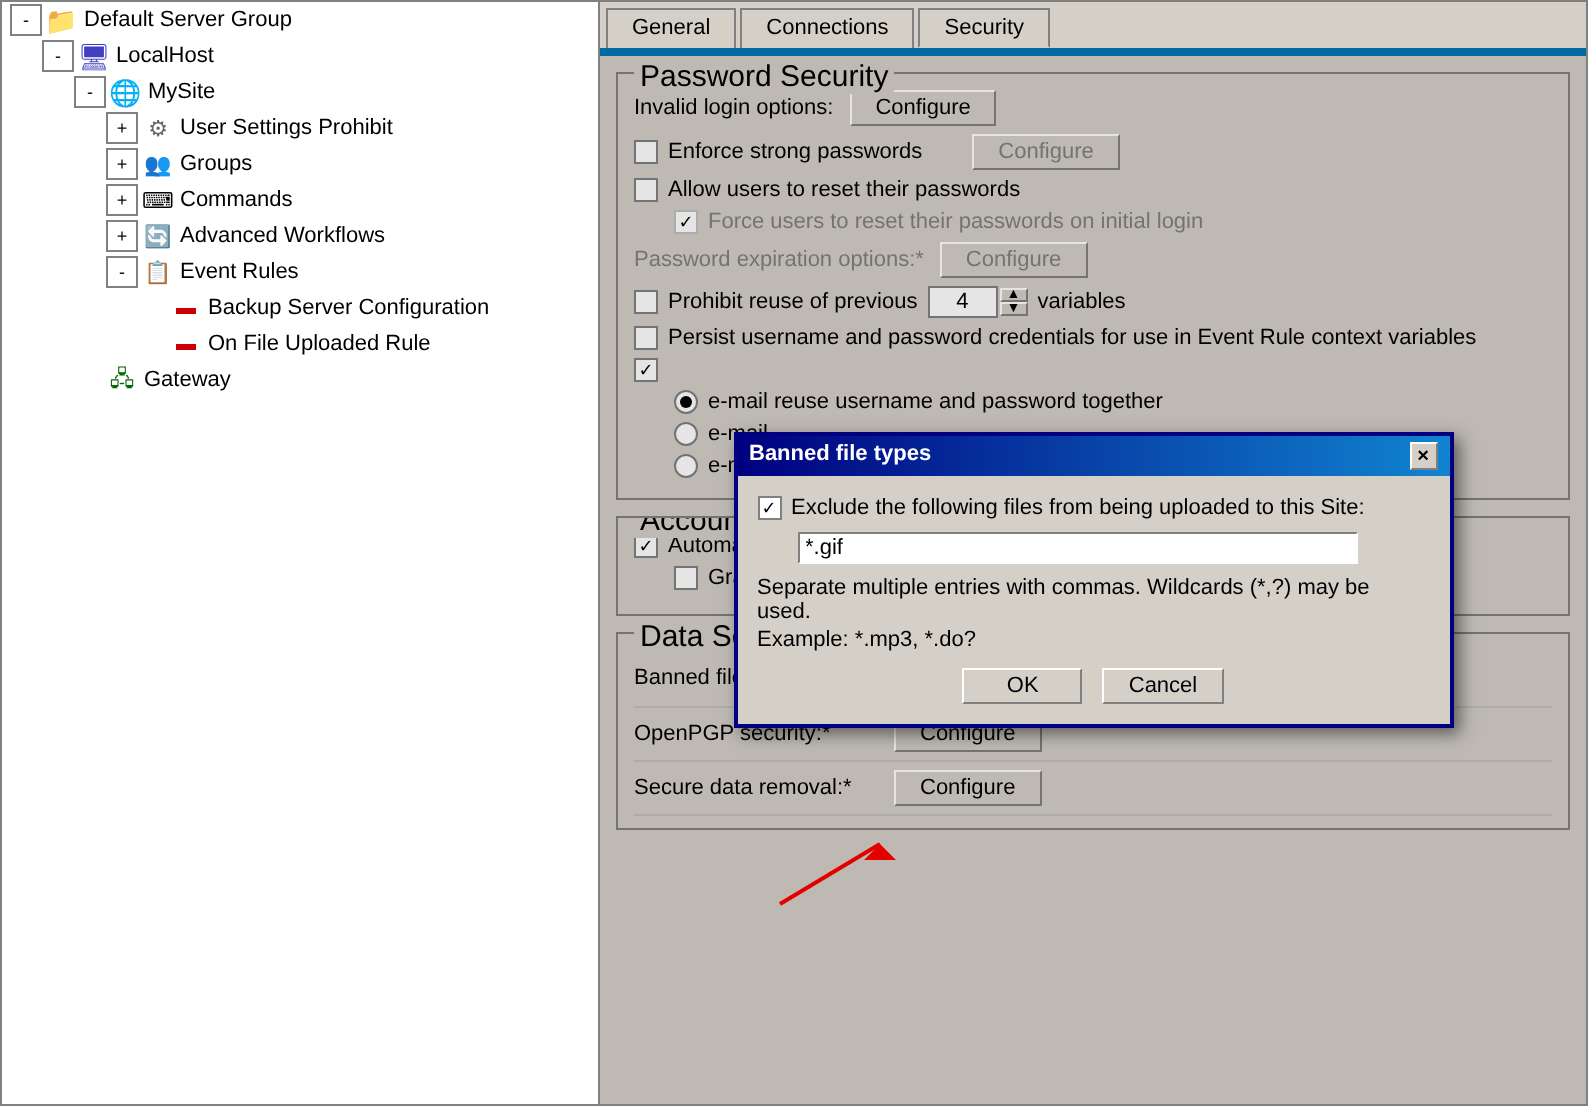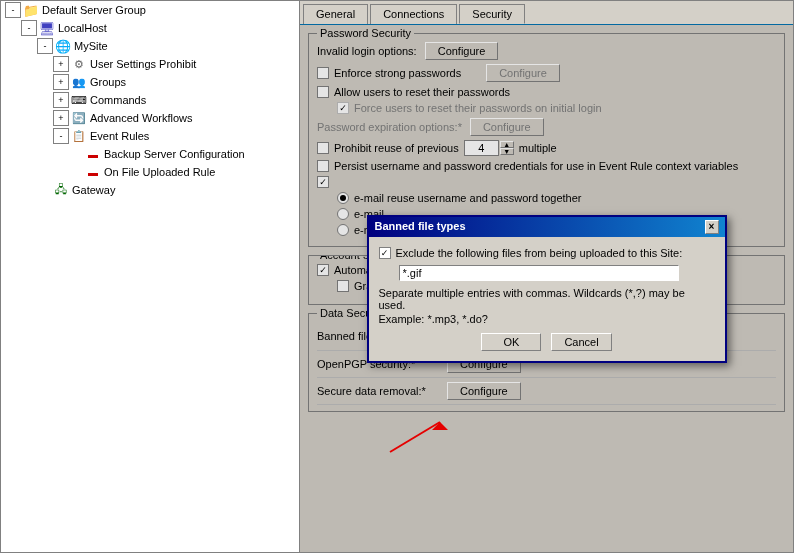--- a/index.html
+++ b/index.html
@@ -77,21 +77,21 @@
       border-left: none;
       display: flex;
       flex-direction: column;
     }
 
     
     .tab-bar {
       display: flex;
       background: #d4d0c8;
       padding: 3px 3px 0 3px;
-      border-bottom: 1px solid #0369a1;
+      border-bottom: 4px solid #0369a1;
     }
     .tab {
       padding: 3px 12px;
       border: 1px solid #808080;
       background: #d4d0c8;
       cursor: pointer;
       font-size: 11px;
       margin-right: 2px;
       border-bottom: none;
     }
@@ -118,21 +118,21 @@
       margin-bottom: 8px;
       position: relative;
       padding: 8px 8px 6px 8px;
     }
     .group-box-title {
       position: absolute;
       top: -7px;
       left: 8px;
       background: #d4d0c8;
       padding: 0 3px;
-      font-size: 11px;
+      font-size: 15px;
     }
 
     .row {
       display: flex;
       align-items: center;
       margin-bottom: 4px;
     }
     .row label {
       flex-shrink: 0;
     }
@@ -419,21 +419,21 @@
       <div class="row">
         <span class="win-checkbox"></span>
         <label style="margin-right:5px;">Prohibit reuse of previous</label>
         <div class="spinner-wrap">
           <input class="spinner-input win-input" type="text" value="4" style="">
           <div class="spinner-btns">
             <div class="spinner-btn">▲</div>
             <div class="spinner-btn">▼</div>
           </div>
         </div>
-        <label style="margin-left:5px;">multiple</label>
+        <label style="margin-left:5px;">variables</label>
       </div>
 
       <div class="row">
         <span class="win-checkbox"></span>
         <label>Persist username and password credentials for use in Event Rule context variables</label>
       </div>
 
       <div class="row">
         <span class="win-checkbox checked"></span>
       </div>

